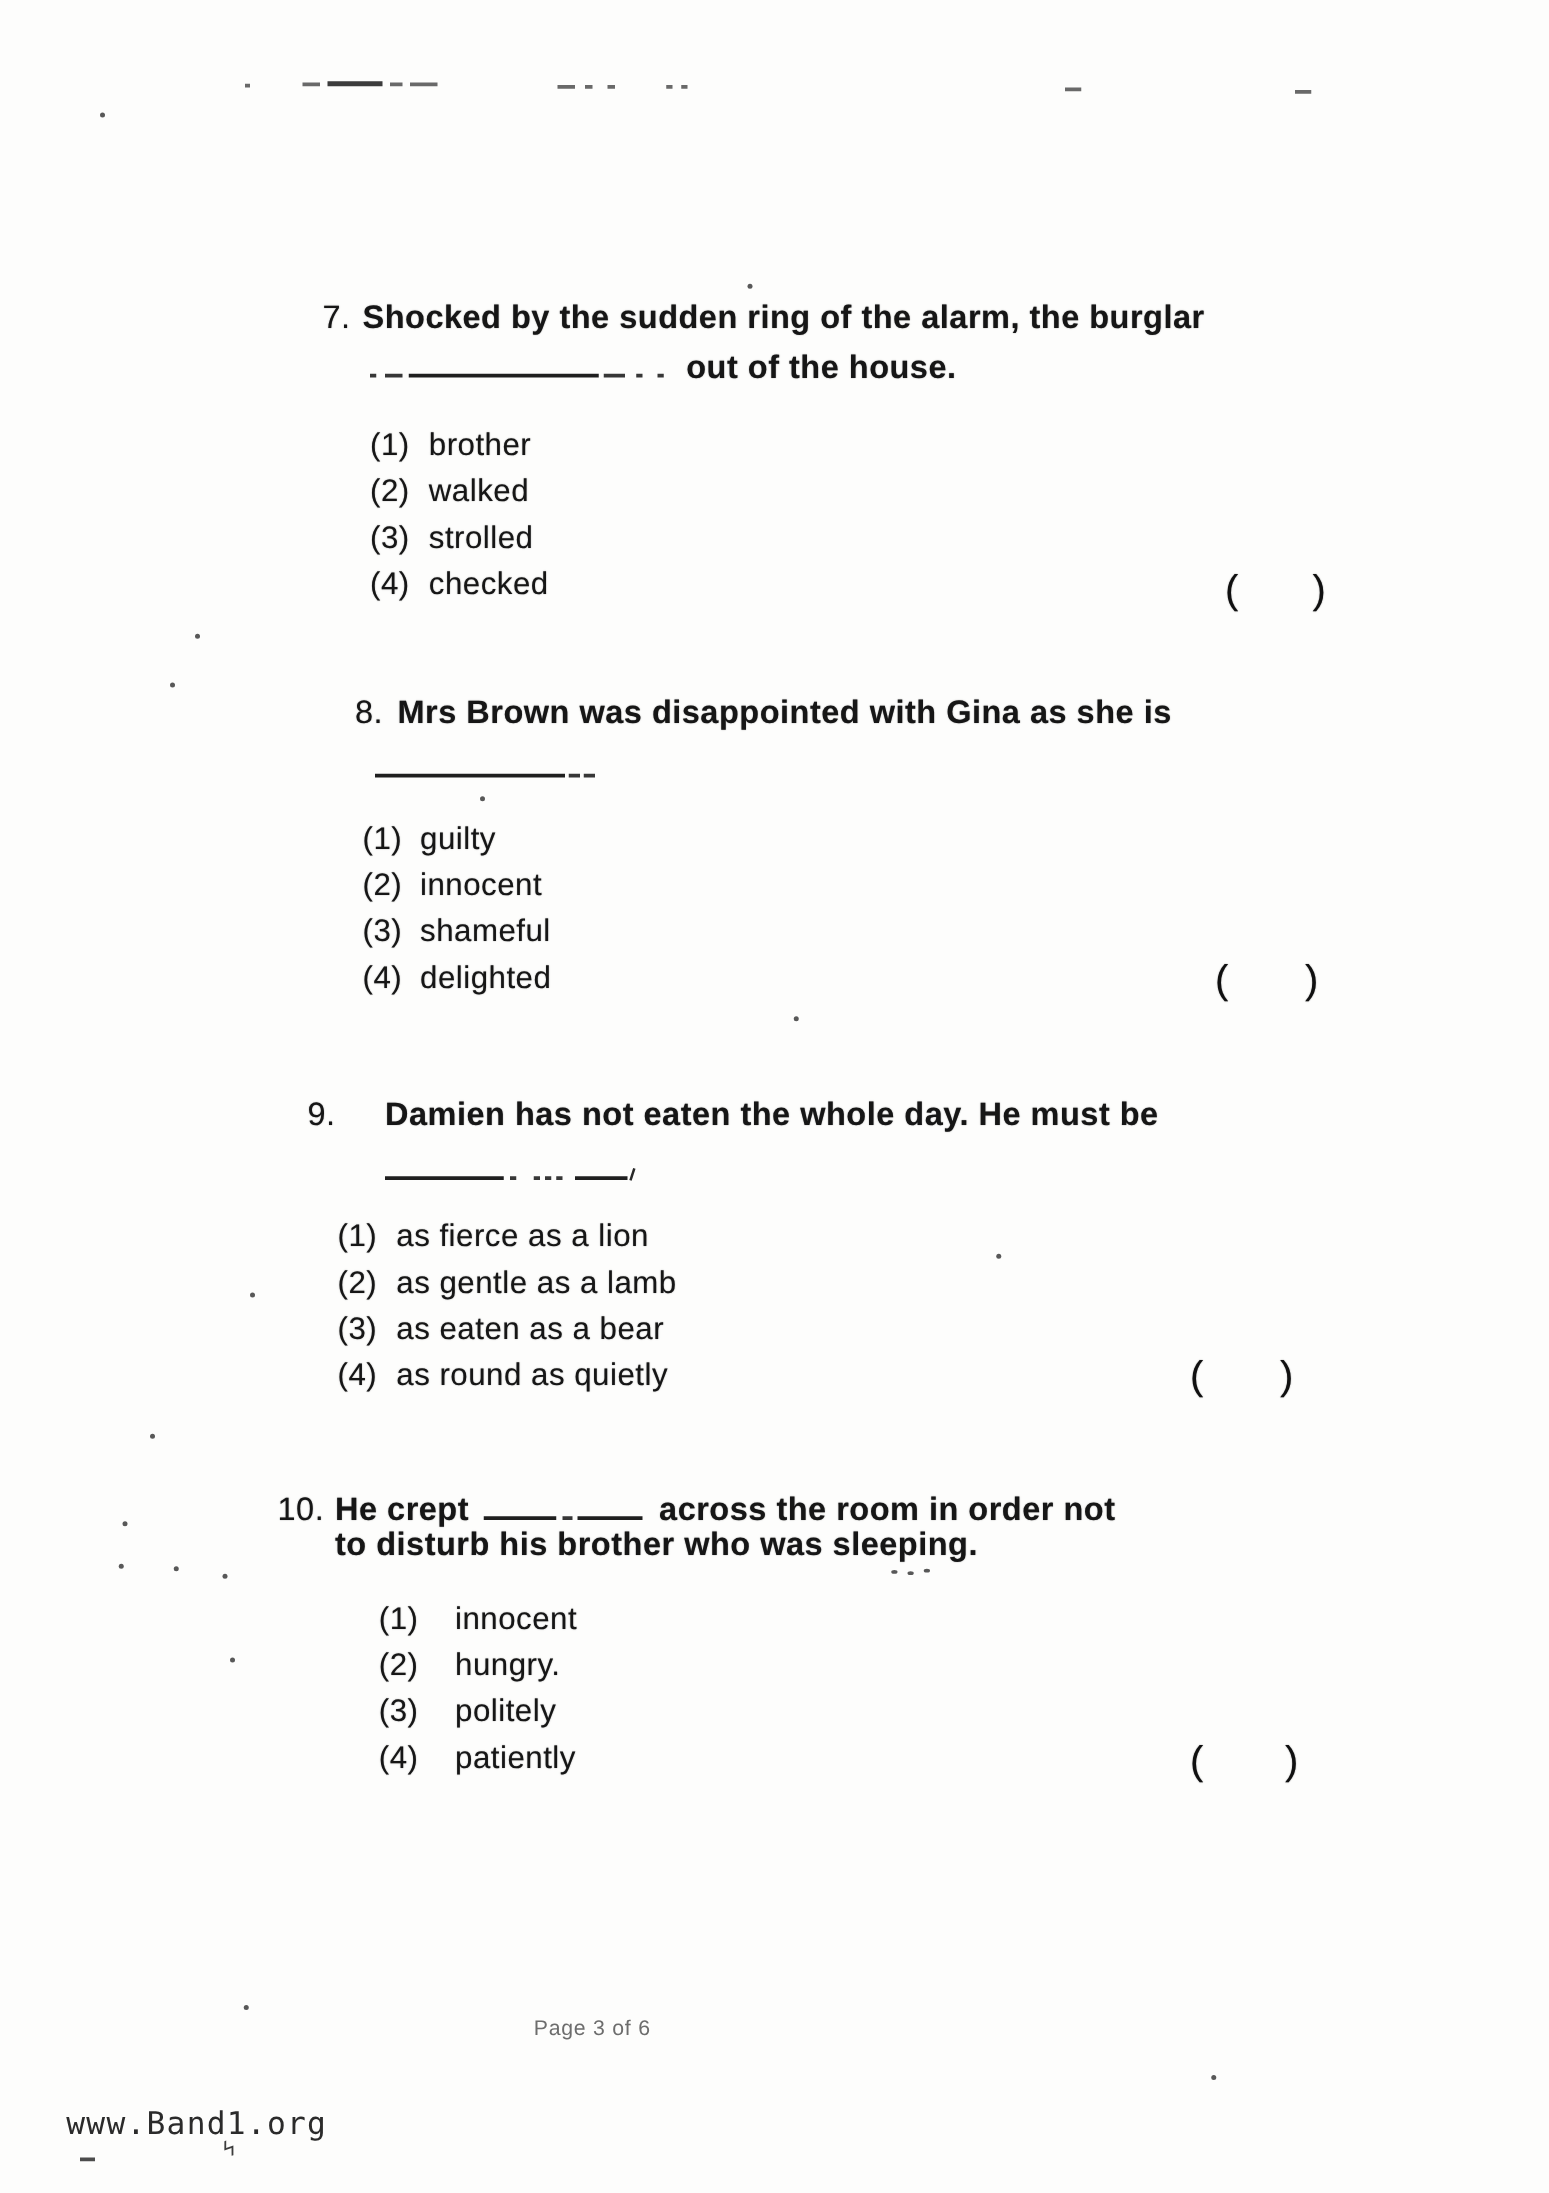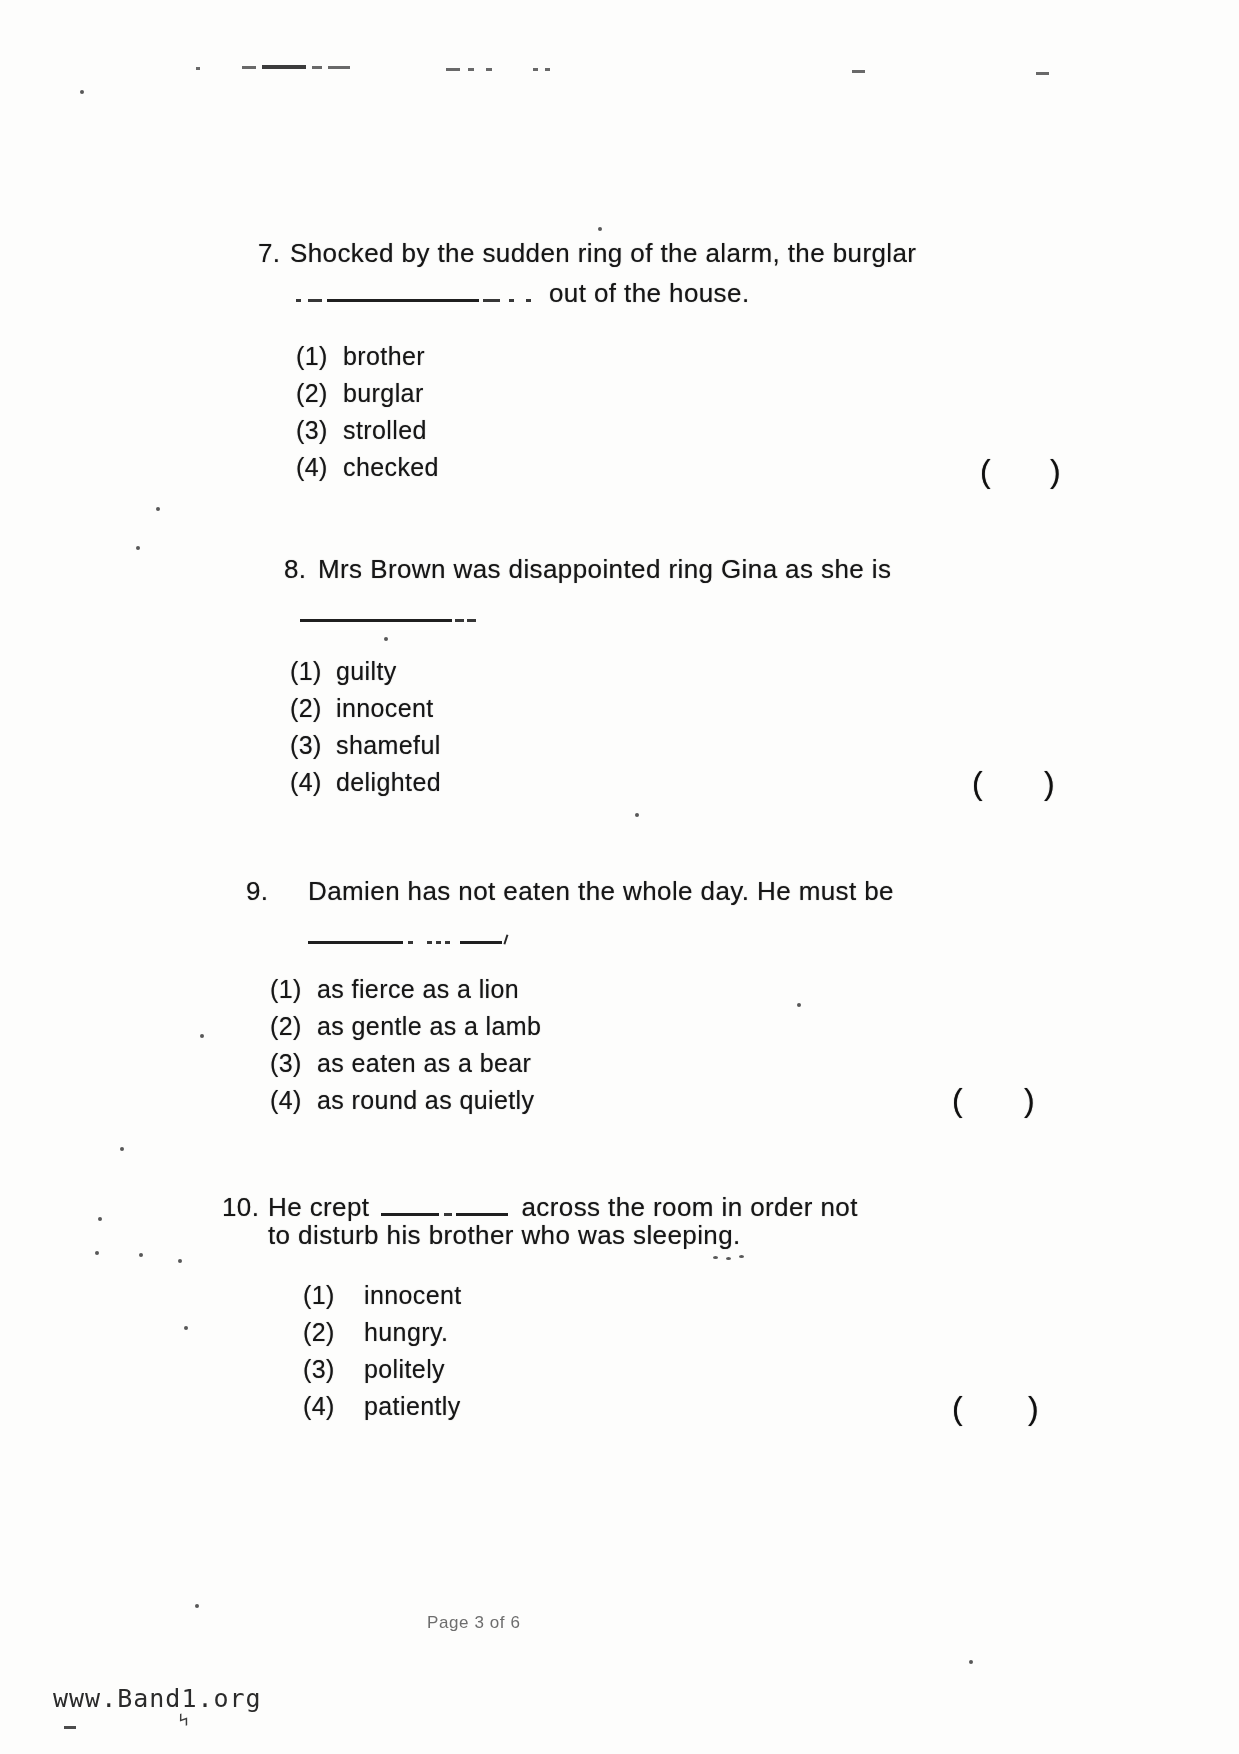--- a/index.html
+++ b/index.html
@@ -11,21 +11,21 @@
     overflow:hidden;
     font-family:"Liberation Sans",sans-serif;
     color:#1b1b1b;
   }
   .sheet{
     position:absolute;left:0;top:0;width:1239px;height:1754px;
     filter:blur(0.45px) contrast(1.05);
   }
   .abs{position:absolute;white-space:nowrap;}
   .qnum{font-size:26px;letter-spacing:.4px;text-shadow:0 0 1px rgba(25,25,25,.55);}
-  .qline{font-size:26px;letter-spacing:.4px;text-shadow:0 0 1px rgba(25,25,25,.55);}
+  .qline{font-size:26px;letter-spacing:.4px;text-shadow:0 0 1px rgba(25,25,25,.55);font-weight:bold;}
   .opts{display:block;}
   .opt-row{display:flex;height:37px;align-items:center;font-size:25px;letter-spacing:.4px;text-shadow:0 0 1px rgba(25,25,25,.5);}
   .opt-num{display:inline-block;}
   .bseg{display:inline-block;height:16px;border-bottom:3px solid #242424;vertical-align:baseline;}
   .bdot{display:inline-block;height:16px;border-bottom:3px solid #3a3a3a;vertical-align:baseline;}
   .btick{display:inline-block;width:3px;height:10px;border-right:2px solid #2c2c2c;transform:rotate(18deg);vertical-align:baseline;}
   .bracket{font-size:32px;color:#151515;text-shadow:0 0 1px rgba(25,25,25,.6);}
   .footer{font-size:17px;color:#6e6e6e;letter-spacing:.6px;filter:blur(.5px);}
   .speck{position:absolute;background:#5a5a5a;border-radius:50%;}
   .hdash{position:absolute;background:#6a6a6a;}
@@ -62,38 +62,38 @@
     <div class="abs qline" style="left:296px;top:278px">
       <span><span class="bdot" style="width:5px"></span><span style="display:inline-block;width:7px"></span><span class="bdot" style="width:14px"></span><span style="display:inline-block;width:5px"></span><span class="bseg" style="width:152px"></span><span style="display:inline-block;width:4px"></span><span class="bdot" style="width:17px"></span><span style="display:inline-block;width:9px"></span><span class="bdot" style="width:5px"></span><span style="display:inline-block;width:12px"></span><span class="bdot" style="width:5px"></span></span><span style="display:inline-block;width:18px"></span><span>out of the house.</span>
     </div>
     <div class="abs opts" style="left:296px;top:338px">
       <div class="opt-row">
         <span class="opt-num" style="width:47px">(1)</span>
         <span>brother</span>
       </div>
       <div class="opt-row">
         <span class="opt-num" style="width:47px">(2)</span>
-        <span>burglar</span>
+        <span>walked</span>
       </div>
       <div class="opt-row">
         <span class="opt-num" style="width:47px">(3)</span>
         <span>strolled</span>
       </div>
       <div class="opt-row">
         <span class="opt-num" style="width:47px">(4)</span>
         <span>checked</span>
       </div>
     </div>
     <div class="abs bracket" style="left:980px;top:453px">(</div>
     <div class="abs bracket" style="left:1050px;top:453px">)</div>
   </div>
 
   <div>
     <div class="abs qnum" style="left:284px;top:554px">8.</div>
-    <div class="abs qline" style="left:318px;top:554px">Mrs Brown was disappointed ring Gina as she is</div>
+    <div class="abs qline" style="left:318px;top:554px">Mrs Brown was disappointed with Gina as she is</div>
     <div class="abs qline" style="left:300px;top:598px">
       <span><span class="bseg" style="width:152px"></span><span style="display:inline-block;width:3px"></span><span class="bdot" style="width:9px"></span><span style="display:inline-block;width:3px"></span><span class="bdot" style="width:9px"></span></span><span style="display:inline-block;width:16px"></span>
     </div>
     <div class="abs opts" style="left:290px;top:653px">
       <div class="opt-row">
         <span class="opt-num" style="width:46px">(1)</span>
         <span>guilty</span>
       </div>
       <div class="opt-row">
         <span class="opt-num" style="width:46px">(2)</span>

